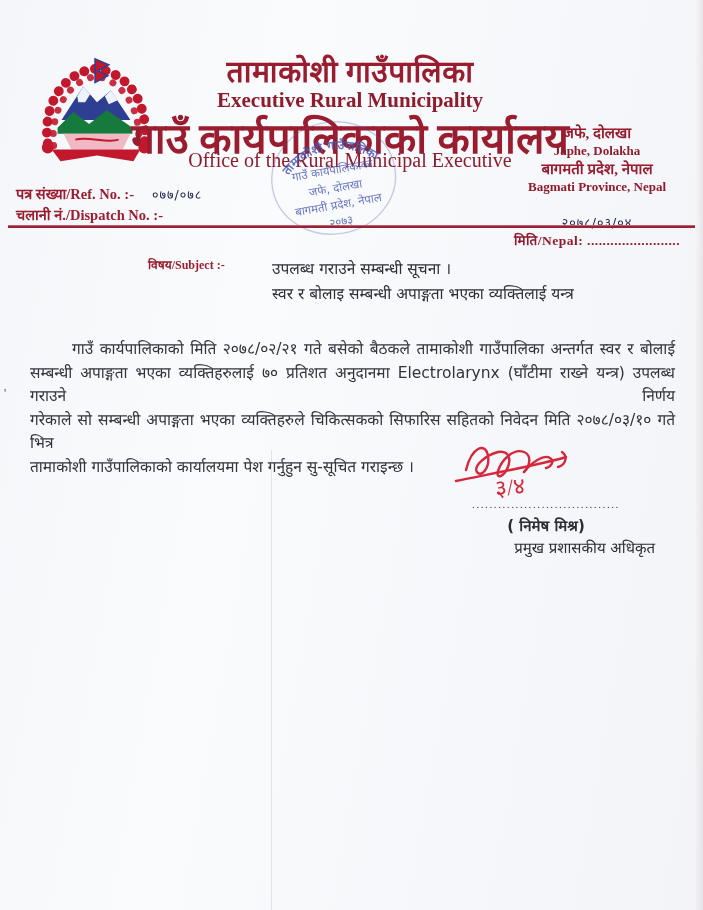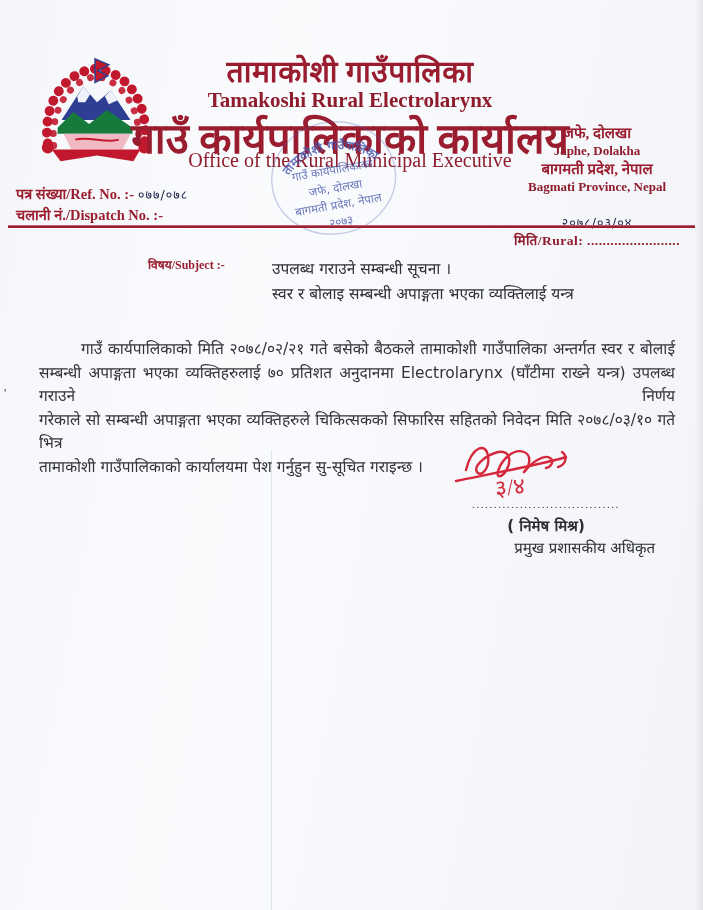--- a/index.html
+++ b/index.html
@@ -16,31 +16,31 @@
   .en-title-1{left:150px;top:88px;width:400px;font-size:21px;font-weight:700;color:#8f1c2c;}
   .np-title-2{left:120px;top:108px;width:460px;font-size:42px;font-weight:600;}
   .en-title-2{left:120px;top:149px;width:460px;font-size:20px;font-weight:400;color:#8f1c2c;}
   .addr{left:497px;top:124px;width:200px;text-align:center;line-height:18px;}
   .addr .np{font-size:15px;font-weight:600;color:#9a1d2f;}
   .addr .en{font-size:13px;font-weight:700;color:#8f1c2c;}
   .addr .hand-date{font-size:12.5px;color:#20264a;font-family:"DejaVu Sans",sans-serif;letter-spacing:1px;margin-top:18px;}
   .addr .date-label{font-size:13.5px;font-weight:700;color:#8f1c2c;letter-spacing:.5px;}
   .refblock{left:16px;top:184px;width:300px;line-height:20px;}
   .refblock .lbl{font-size:14.5px;font-weight:700;color:#9a1d2f;}
-  .refblock .val{font-size:12.5px;color:#20264a;font-family:"DejaVu Sans",sans-serif;letter-spacing:1px;}
+  .refblock .val{font-size:12.5px;color:#20264a;font-family:"DejaVu Sans",sans-serif;letter-spacing:1px;margin-left:14px;}
   .rule{left:8px;top:225px;width:687px;height:2px;background:#9a2133;border-top:1px solid #c06070;}
   
   .stamp{left:248px;top:116px;width:172px;height:128px;transform:rotate(-10deg);opacity:.82;}
   .stamp text{fill:#4656ae;font-family:"DejaVu Sans",sans-serif;}
   
   .subj-label{left:148px;top:256px;font-size:12px;font-weight:700;color:#9a1d2f;}
   .subj-text{left:272px;top:257px;width:420px;font-size:15.5px;line-height:25px;color:#2e2f37;font-family:"DejaVu Sans",sans-serif;}
   
   .body-text{left:30px;top:338px;width:645px;color:#32333b;font-size:15.5px;line-height:23.5px;font-family:"DejaVu Sans",sans-serif;}
-  .bl{text-align:justify;text-align-last:justify;margin-left:9px;}
+  .bl{text-align:justify;text-align-last:justify;}
   .bl.first{text-indent:42px;}
   .bl.last{text-align-last:left;}
   
   .sig-svg{left:450px;top:436px;width:140px;height:70px;}
   .sig-date{left:470px;top:470px;width:80px;font-size:23px;color:#d5283c;transform:rotate(-6deg);text-align:center;}
   .dotline{left:437px;top:498px;width:218px;text-align:center;font-size:11px;letter-spacing:1.6px;color:#3c3c46;}
   .sig-name{left:437px;top:515px;width:218px;text-align:center;font-size:15px;font-weight:700;color:#2c2d35;font-family:"DejaVu Sans",sans-serif;}
   .sig-title{left:437px;top:537px;width:218px;text-align:right;font-size:15px;color:#2c2d35;font-family:"DejaVu Sans",sans-serif;}
   
   .crease{left:271px;top:450px;bottom:0;width:1px;background:rgba(150,160,185,.25);}
@@ -67,31 +67,31 @@
 
     <path d="M32 78 L100 78 L92 94 L40 94 Z" fill="#f0b9c4"></path>
     <path d="M44 84 C 56 80 76 88 88 84" fill="none" stroke="#c2182e" stroke-width="2"></path>
 
     <path d="M20 94 L110 94 L103 106 L66 100 L29 106 Z" fill="#c2182e"></path>
     <circle cx="16" cy="92" r="6" fill="#c2182e"></circle>
     <circle cx="114" cy="92" r="6" fill="#c2182e"></circle>
   </svg>
 
   <div class="abs center maroon np-title-1">तामाकोशी गाउँपालिका</div>
-  <div class="abs center en-title-1">Tamakoshi Rural Electrolarynx</div>
+  <div class="abs center en-title-1">Executive Rural Municipality</div>
   <div class="abs center maroon np-title-2">गाउँ कार्यपालिकाको कार्यालय</div>
   <div class="abs center en-title-2">Office of the Rural Municipal Executive</div>
 
   <div class="abs addr">
     <div class="np">जफे, दोलखा</div>
     <div class="en">Japhe, Dolakha</div>
     <div class="np">बागमती प्रदेश, नेपाल</div>
     <div class="en">Bagmati Province, Nepal</div>
     <div class="hand-date">२०७८/०३/०४</div>
-    <div class="date-label">मिति/Rural: ........................</div>
+    <div class="date-label">मिति/Nepal: ........................</div>
   </div>
 
   <div class="abs refblock">
     <div>
       <span class="lbl">पत्र संख्या/Ref. No. :-</span>
       <span class="val">०७७/०७८</span>
     </div>
     <div>
       <span class="lbl">चलानी नं./Dispatch No. :-</span>
     </div>

